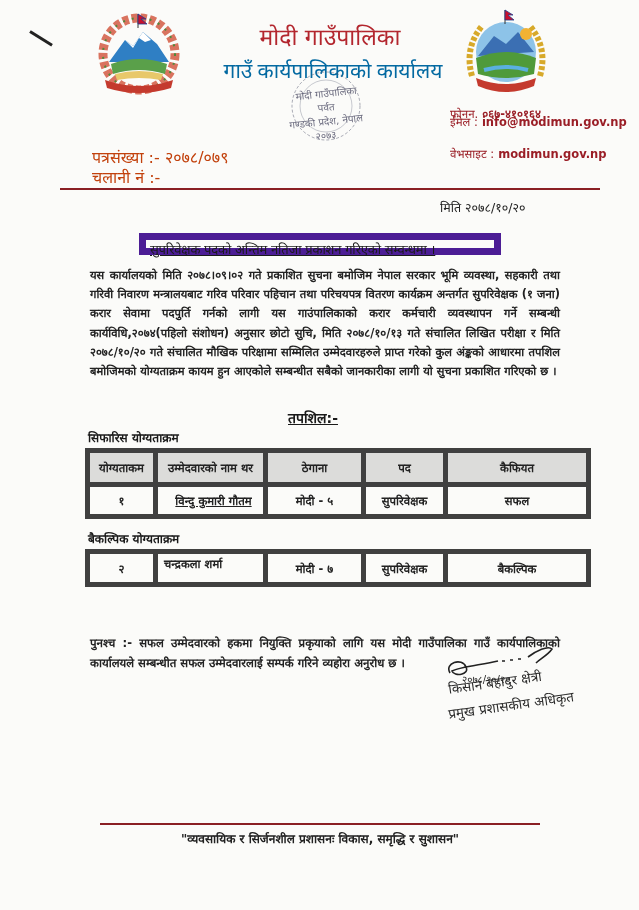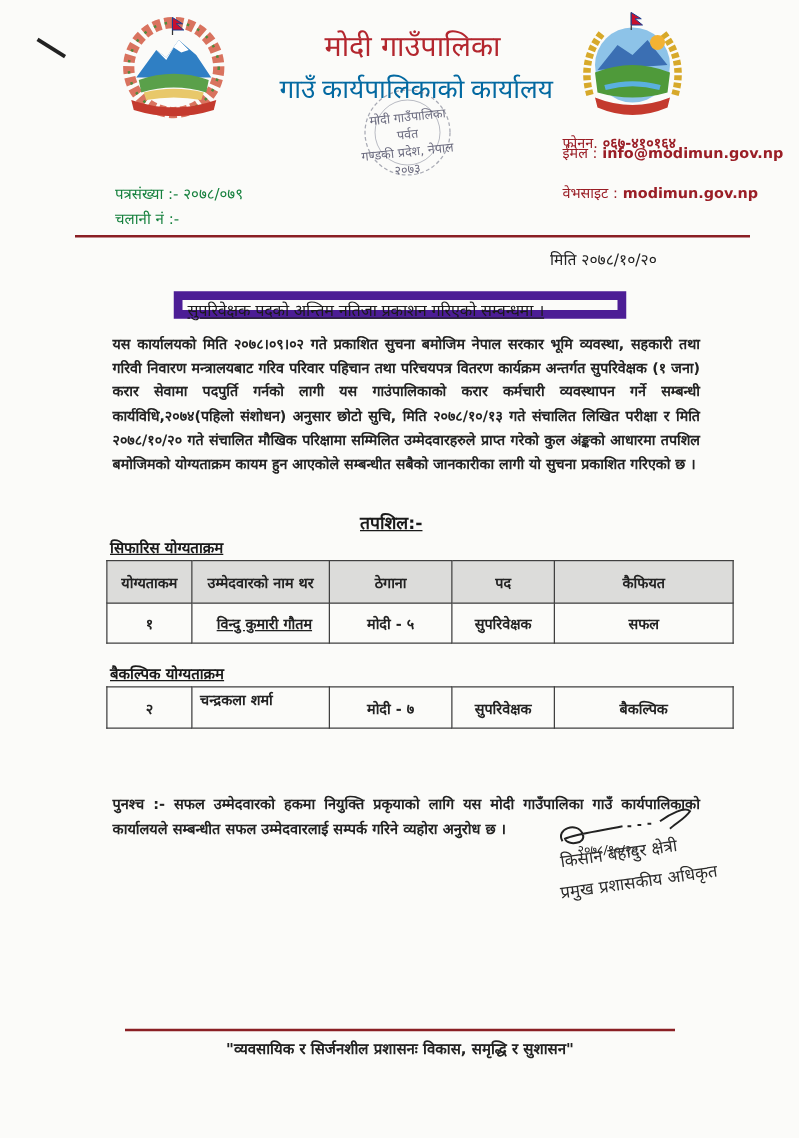--- a/index.html
+++ b/index.html
@@ -14,37 +14,37 @@
 
   .org-title { left: 200px; top: 20px; width: 260px; text-align: center; font-family: "DejaVu Serif", serif; color: #b3262e; font-size: 23px; }
   .office-title { left: 178px; top: 56px; width: 310px; text-align: center; font-family: Liberation Serif, serif; color: #0369a1; font-size: 21px; }
 
   .stamp { left: 276px; top: 84px; width: 100px; height: 62px; }
   .stamp-line { position: absolute; left: 0; width: 100%; text-align: center; font-size: 10px; color: #3a3a55; opacity: 0.75; transform: rotate(-6deg); }
 
   .contact { left: 450px; font-size: 11.5px; color: #9a1e26; font-weight: bold; white-space: nowrap; }
   .contact .lbl { font-weight: normal; }
 
-  .ref { left: 92px; font-size: 12px; color: #15803d; }
+  .ref { left: 92px; font-size: 16px; color: #c2410c; }
 
   .rule { height: 2px; background: #8a1f24; }
   .rule-top { left: 60px; top: 188px; width: 540px; }
   .rule-bottom { left: 100px; top: 823px; width: 440px; }
 
   .date { left: 440px; top: 199px; font-size: 12.5px; color: #222; }
 
   .subject { left: 139px; top: 233px; width: 362px; height: 22px; border: 7px solid #4c1d95; font-size: 13px; text-decoration: underline; line-height: 20px; padding-left: 4px; white-space: nowrap; letter-spacing: -0.2px; }
 
   .body-text { left: 90px; top: 266px; width: 470px; font-size: 11.4px; line-height: 19.2px; text-align: justify; font-weight: bold; color: #222; }
 
   .tapashil { left: 288px; top: 408px; font-size: 14px; font-weight: bold; text-decoration: underline; }
-  .sec-head { left: 88px; font-size: 12px; font-weight: bold; text-decoration: underline; }
+  .sec-head { left: 88px; font-size: 12px; font-weight: bold; }
 
   table.result { position: absolute; left: 85px; border-collapse: collapse; font-size: 11.5px; font-weight: bold; color: #222; }
-  table.result td, table.result th { border: 1px solid #404040; text-align: center; vertical-align: middle; }
+  table.result td, table.result th { border: 5px solid #404040; text-align: center; vertical-align: middle; }
   table.result th { background: #dcdcda; font-weight: bold; line-height: 14px; }
   .c1 { width: 68px; } .c2 { width: 110px; } .c3 { width: 98px; } .c4 { width: 82px; margin-top: 40px; } .c5 { width: 143px; }
   .t1 { top: 448px; }
   .t1 th { height: 34px; }
   .t1 td { height: 32px; }
   .t2 { top: 549px; }
   .t2 td { height: 33px; }
   .name-cell-top { vertical-align: top !important; text-align: left !important; padding-left: 6px; padding-top: 2px; }
   .name-cell { text-align: center; padding-left: 6px; text-decoration: underline; }
 

